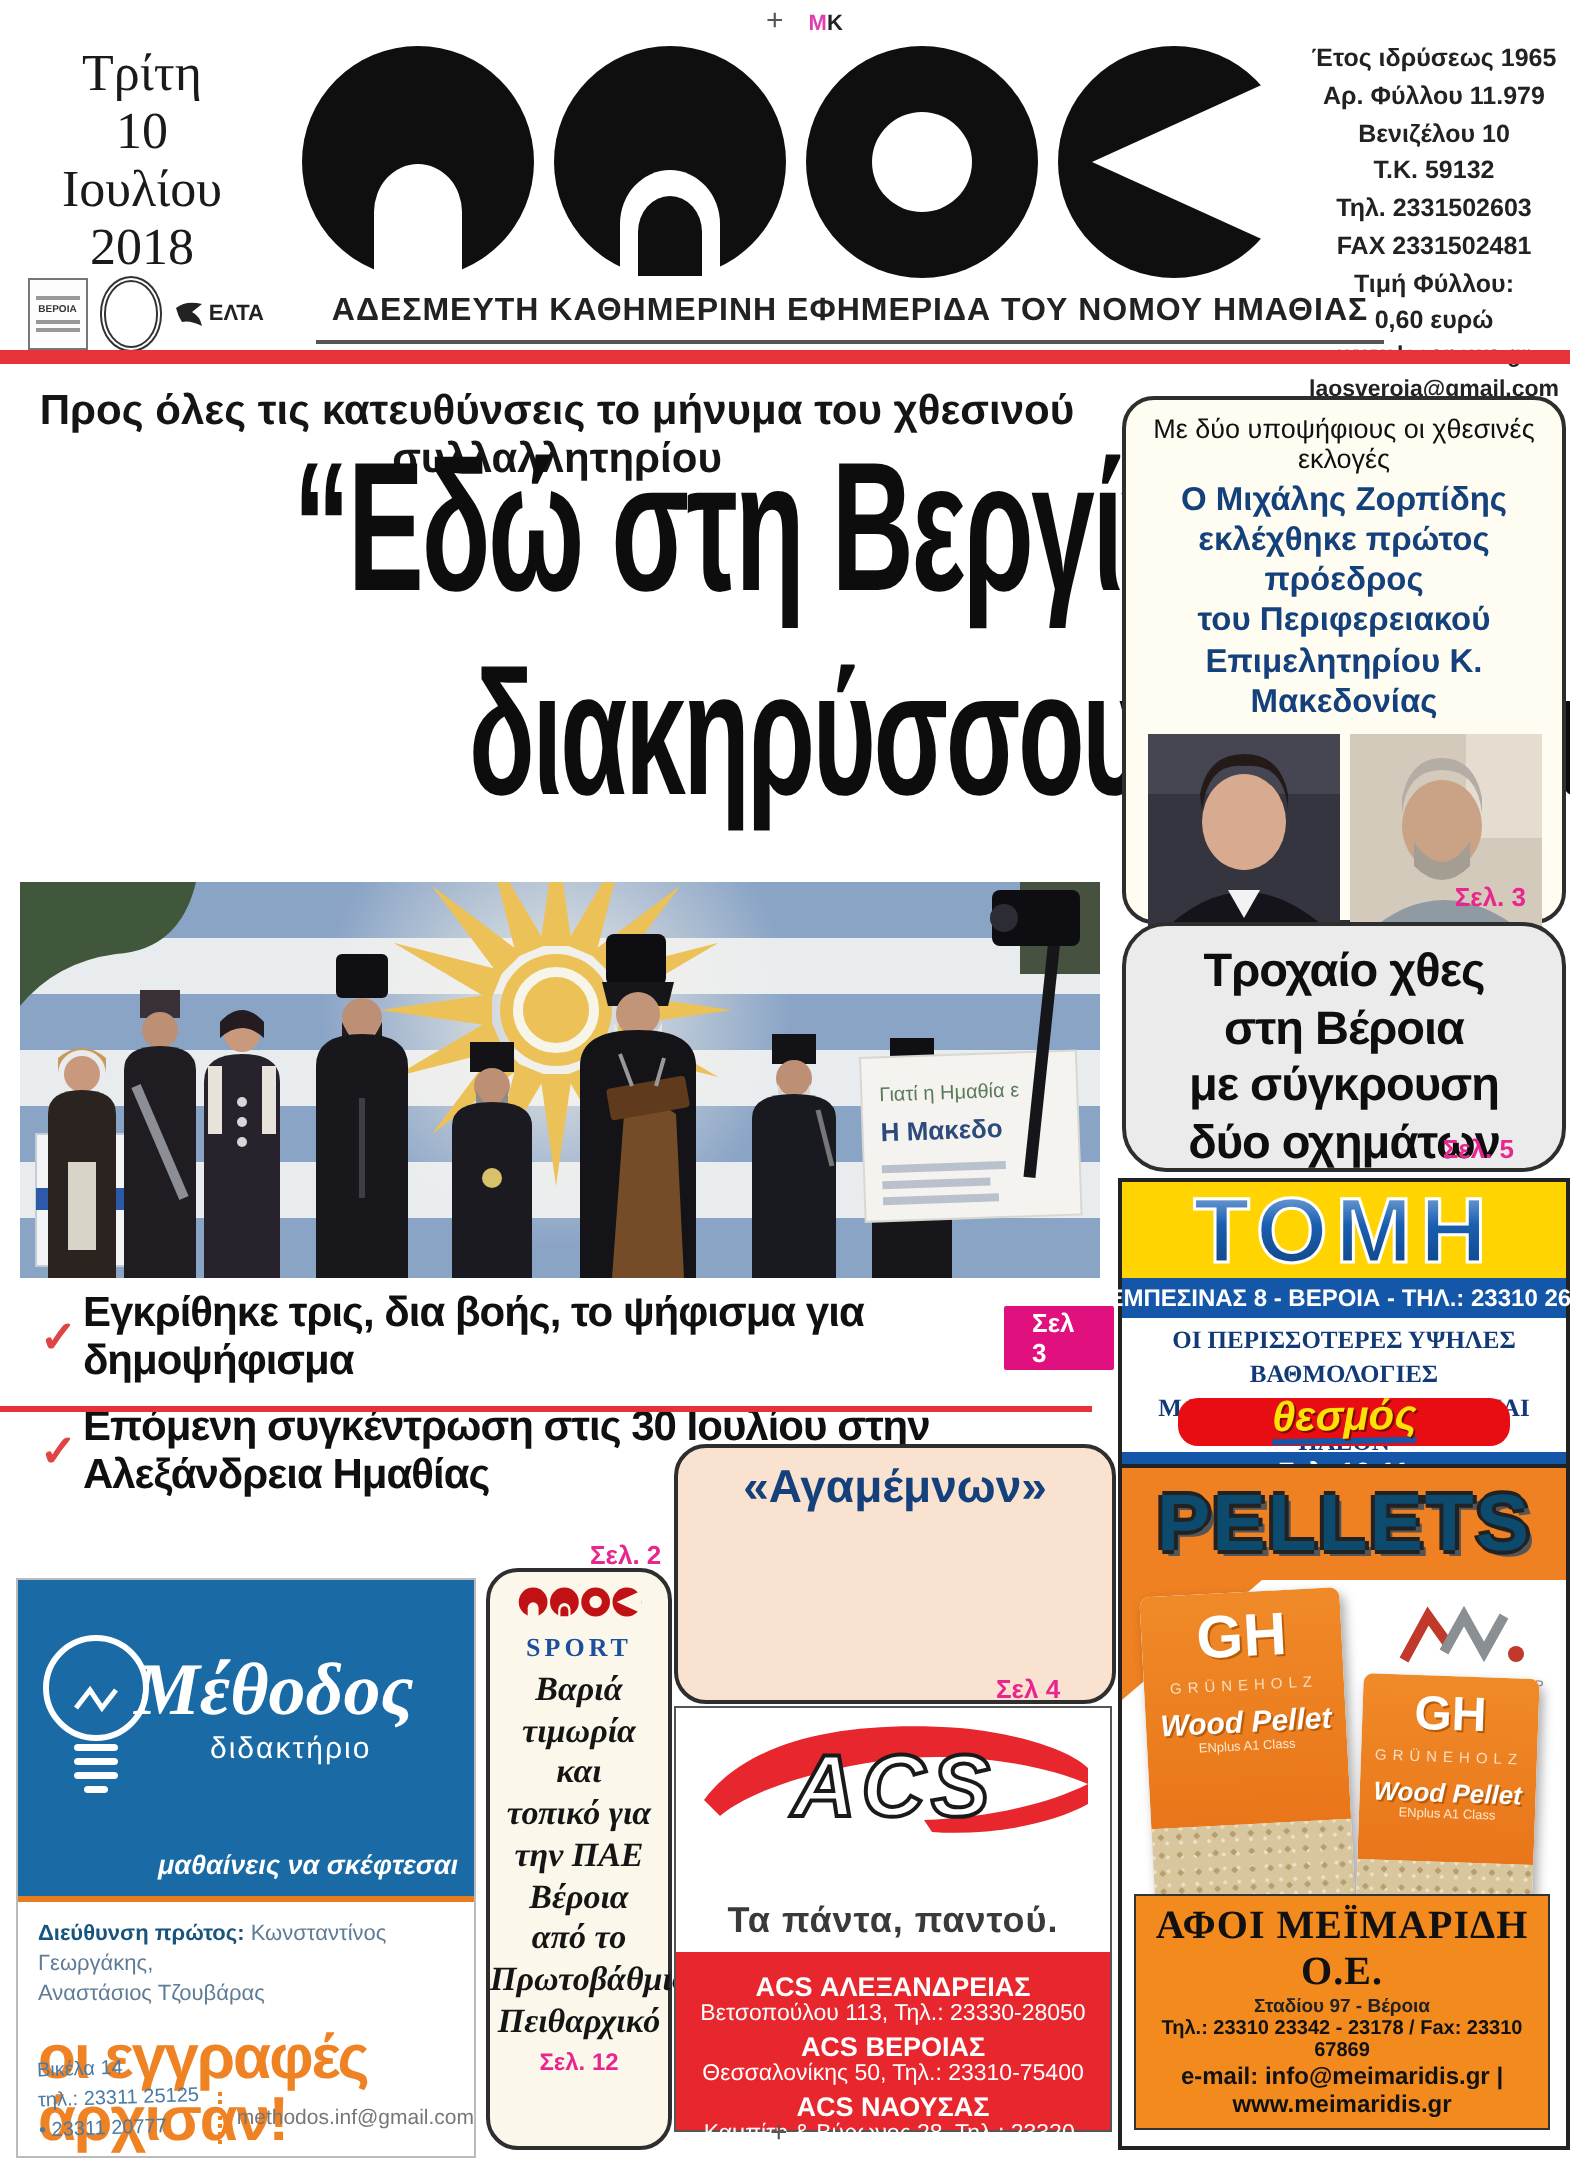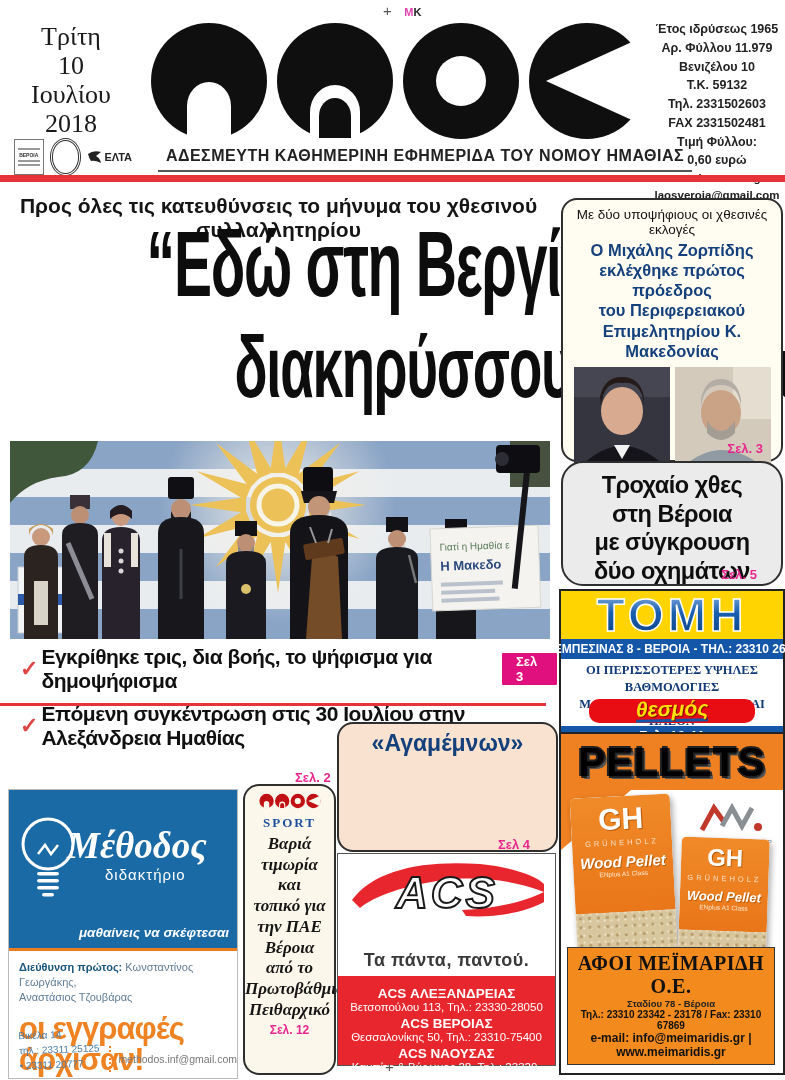--- a/index.html
+++ b/index.html
@@ -114,21 +114,21 @@
              font-weight:bold;font-size:12.5px;text-align:center;line-height:1.35;padding-top:3px;}
   .tomi-red{margin:0 28px;height:24px;background:#e80c13;display:flex;align-items:center;justify-content:center;position:relative;border-radius:10px;}
   .tomi-hl{font-style:italic;font-weight:bold;font-size:21px;color:#ffe10a;
            text-shadow:1px 1px 0 #7a0d00;border-bottom:3px solid #1456a8;line-height:.9;transform:rotate(-1deg);}
   .tomi-foot{height:20px;background:#1456a8;color:#fff;font-size:14px;font-weight:bold;
              display:flex;align-items:center;justify-content:center;margin-top:3px;}
 
   
   .pellets{left:559px;top:732px;width:222px;height:339px;border:2px solid #222;background:#fff;overflow:hidden;}
   .pel-head{position:relative;height:56px;background:#f08122;}
-  .pel-title{text-align:center;font-size:40px;font-weight:bold;color:#000000;letter-spacing:1px;line-height:56px;
+  .pel-title{text-align:center;font-size:40px;font-weight:bold;color:#0c4a6e;letter-spacing:1px;line-height:56px;
              text-shadow:-2px 0 #222,2px 0 #222,0 2px #222,0 -2px #222,3px 3px 0 #555;}
   .pel-tri{position:absolute;left:0;top:56px;width:0;height:0;border-top:60px solid #f08122;border-right:70px solid transparent;}
   .aw{position:absolute;right:6px;top:66px;width:92px;text-align:center;}
   .aw-cap{font-size:7px;color:#888;letter-spacing:1px;margin-top:1px;}
   .bag{position:absolute;border-radius:5px;overflow:hidden;background:#e7e3da;
        box-shadow:inset 0 0 0 2px rgba(255,255,255,.55), 2px 3px 6px rgba(0,0,0,.35);}
   .bag1{left:14px;top:62px;width:100px;height:208px;transform:rotate(-3deg);}
   .bag2{left:118px;top:104px;width:88px;height:166px;transform:rotate(2deg);}
   .bag-top{height:56%;background:linear-gradient(#f08a28,#e9761a);color:#fff;text-align:center;position:relative;}
   .bag-gh{font-size:30px;font-weight:bold;text-shadow:1px 1px 0 #b85c0a;padding-top:8px;line-height:1;}
@@ -539,19 +539,19 @@
         <div class="bag-prod">Wood Pellet</div>
         <div class="bag-cls">ENplus A1 Class</div>
       </div>
       <div class="bag-bot">
         <div class="bag-kg">15kg</div>
       </div>
     </div>
 
     <div class="dealer">
       <div class="dealer-name">ΑΦΟΙ ΜΕΪΜΑΡΙΔΗ Ο.Ε.</div>
-      <div class="dealer-addr">Σταδίου 78 - Βέροια</div>
+      <div class="dealer-addr">Σταδίου 97 - Βέροια</div>
       <div class="dealer-ph">Τηλ.: 23310 23342 - 23178 / Fax: 23310 67869</div>
       <div class="dealer-mail">e-mail: info@meimaridis.gr | www.meimaridis.gr</div>
     </div>
   </div>
 
 </div>
 
 </body></html>

